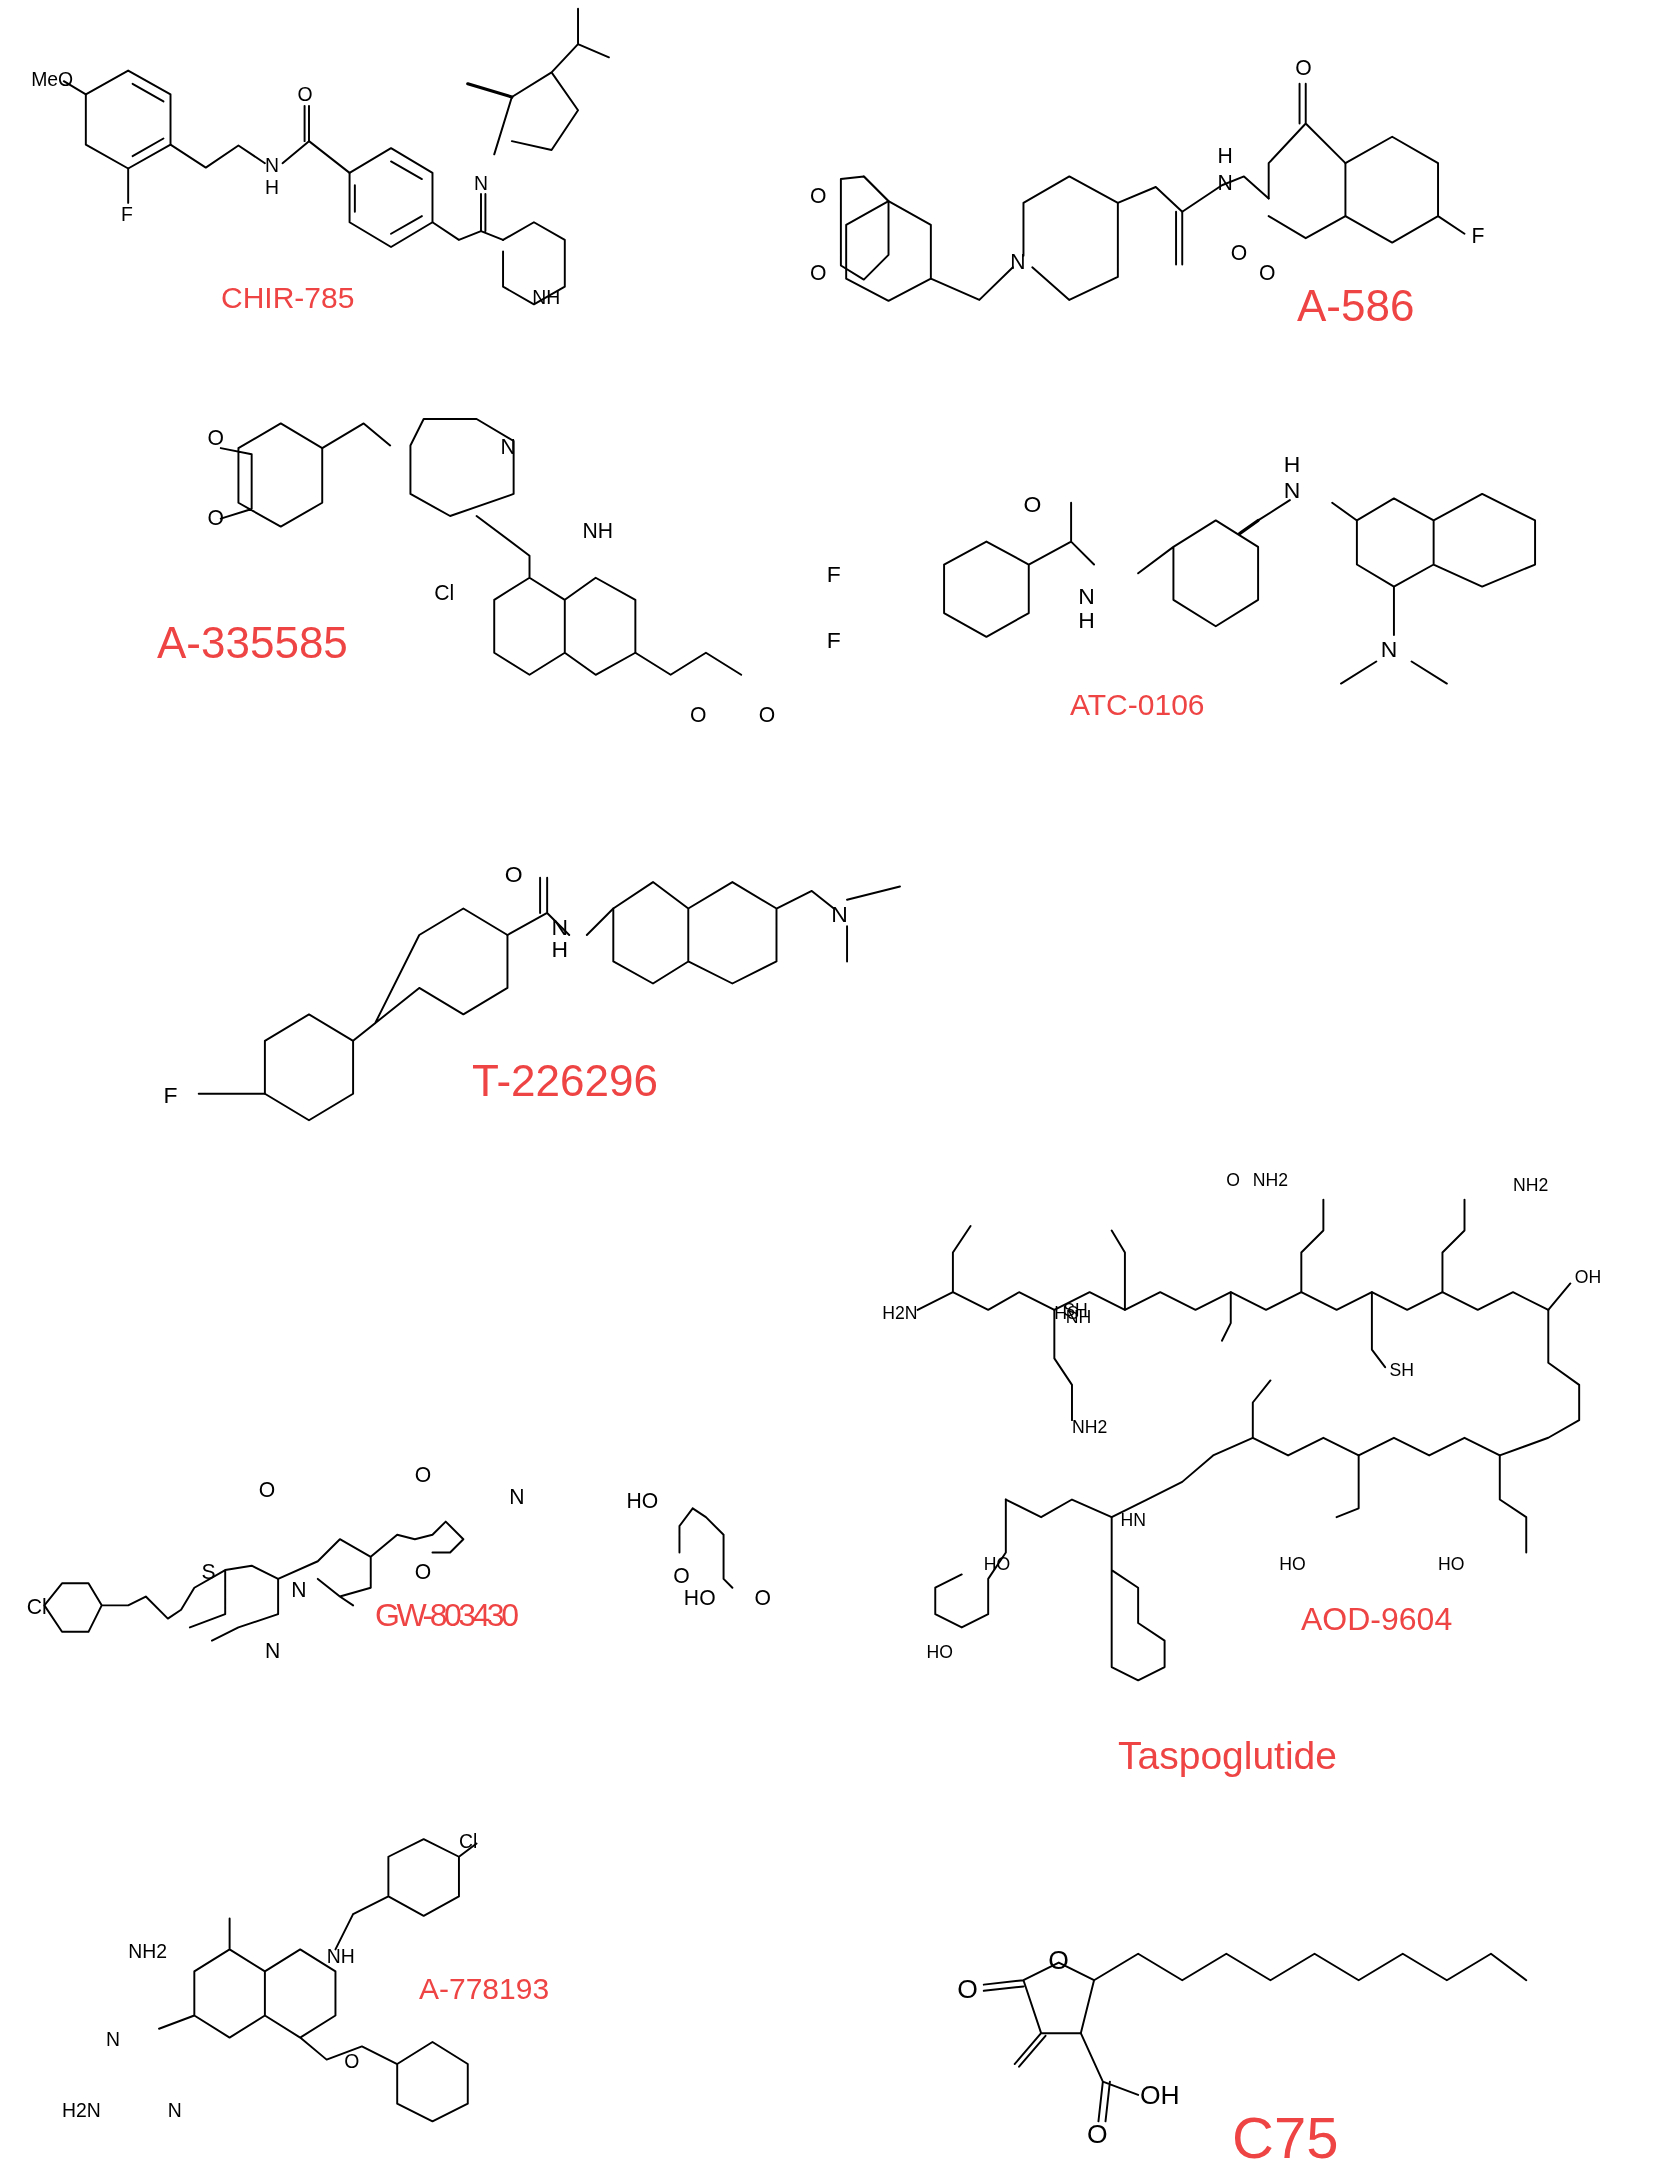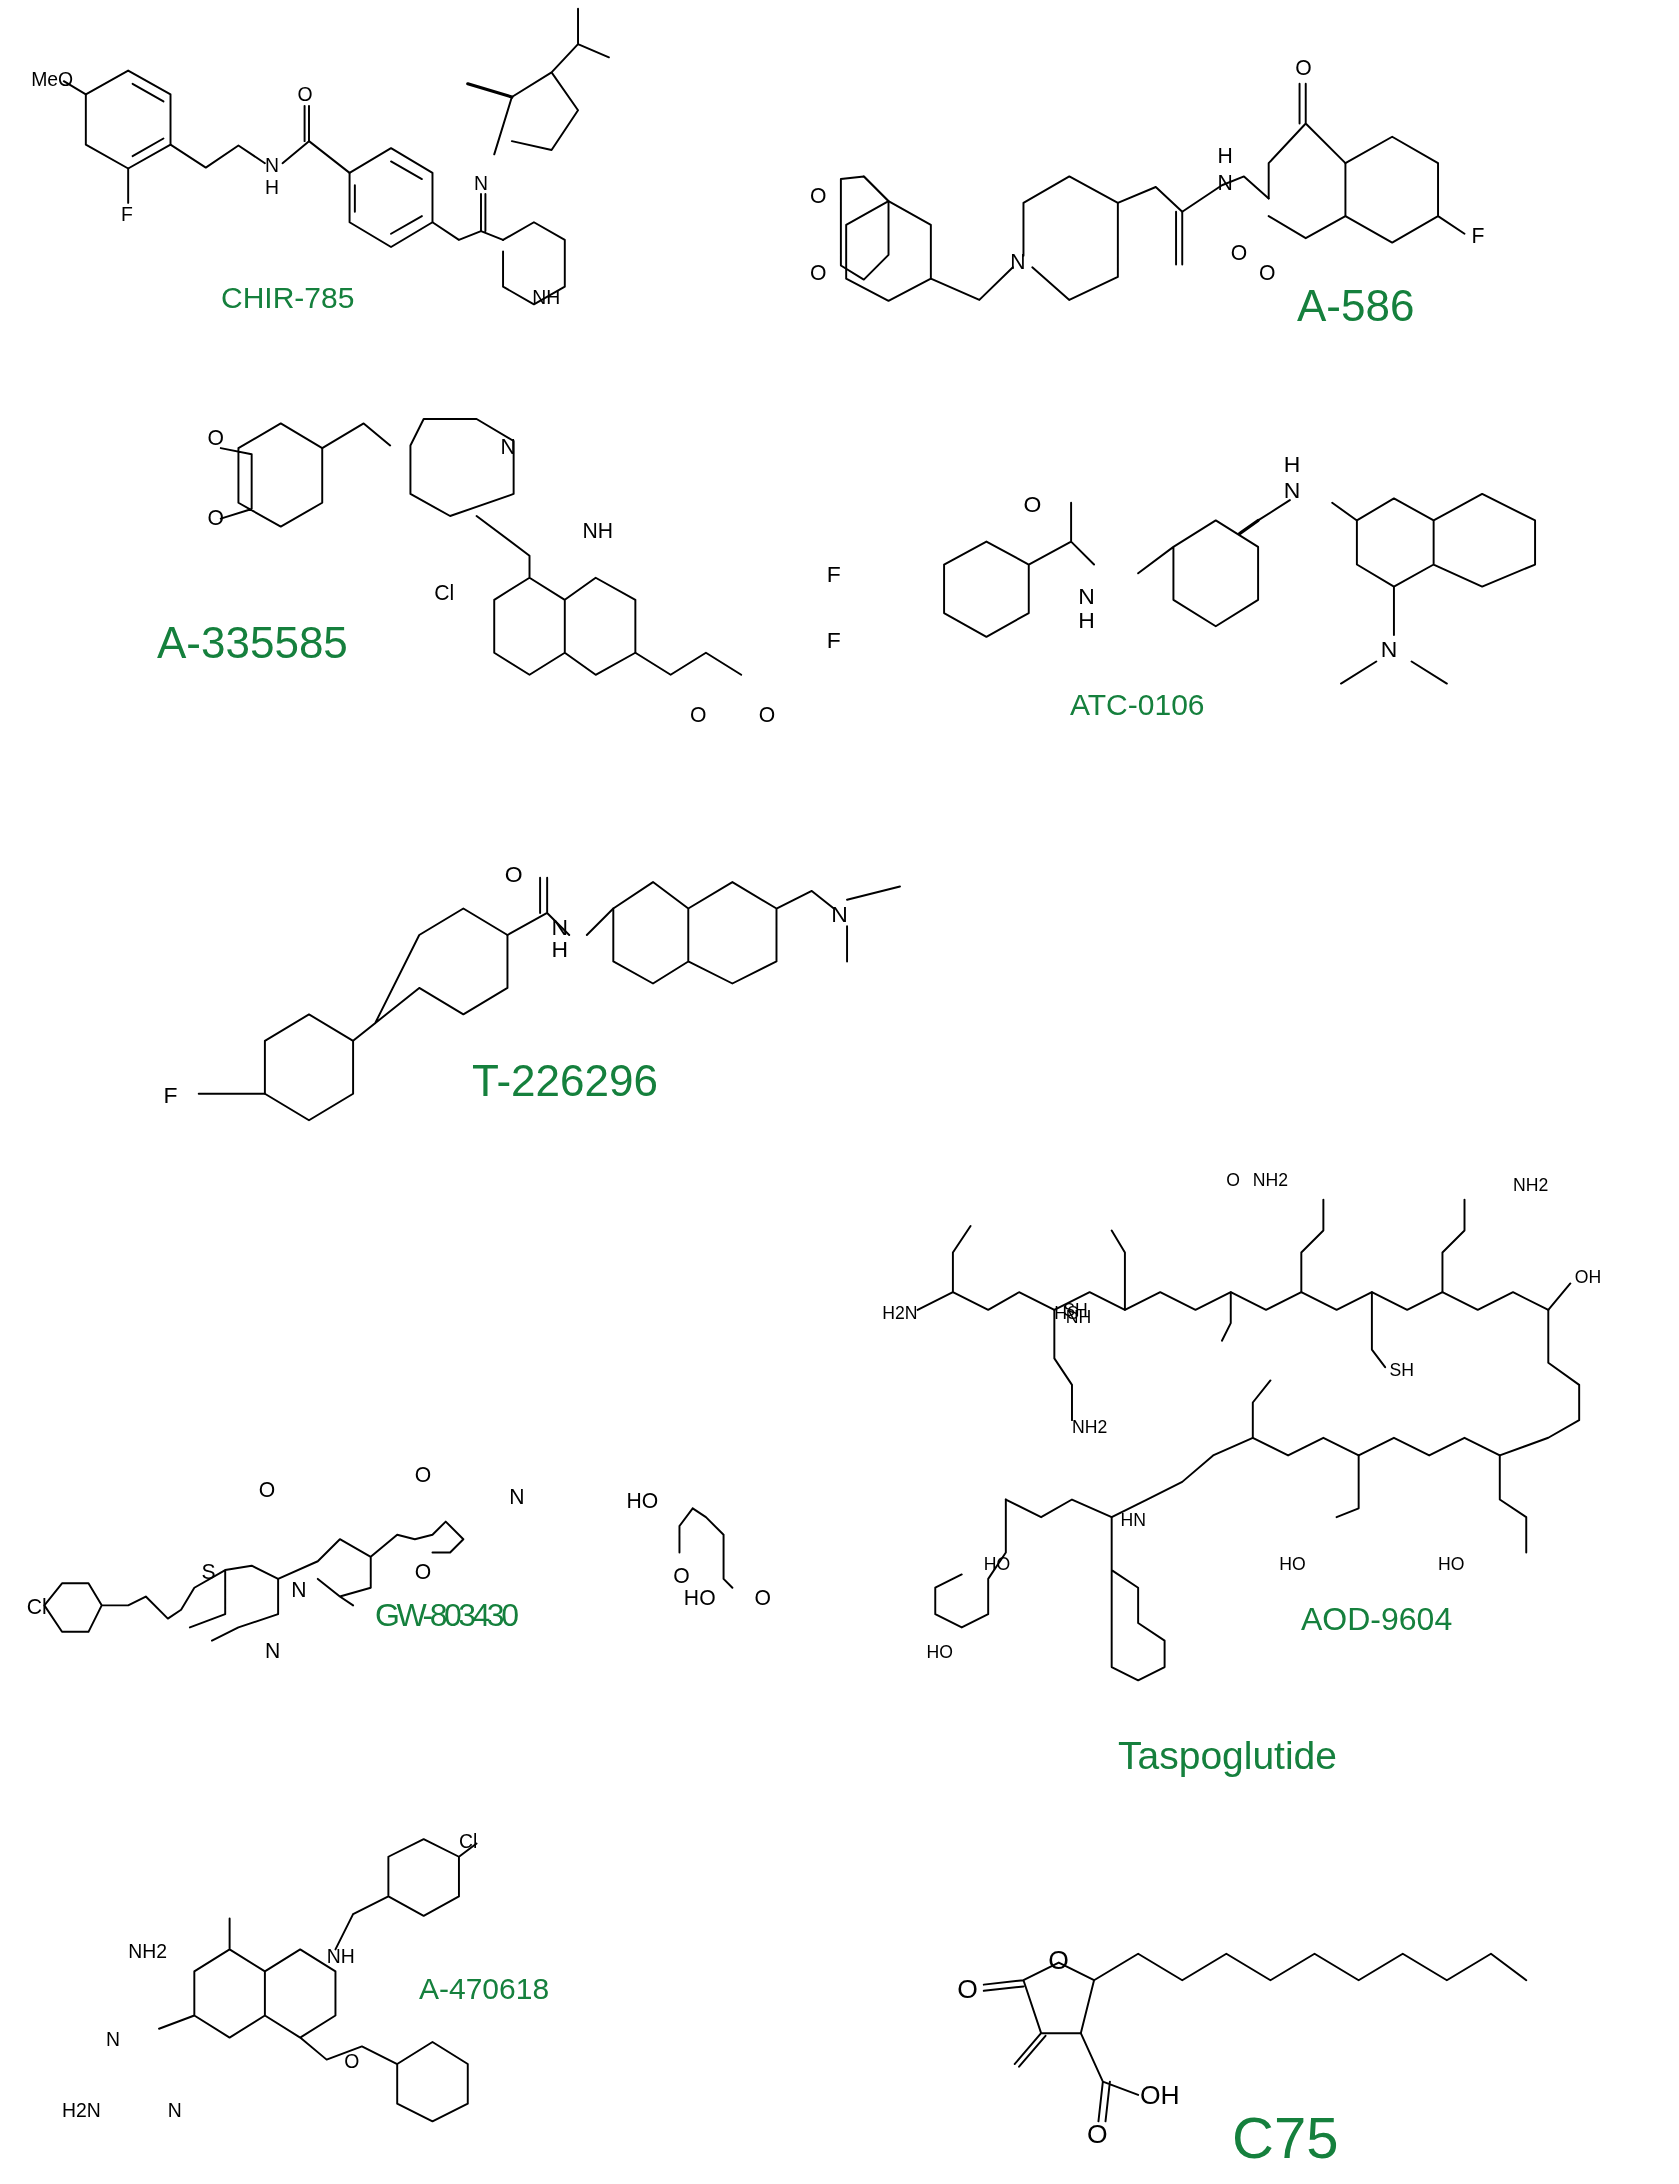--- a/index.html
+++ b/index.html
@@ -1,21 +1,21 @@
 <!DOCTYPE html>
 <html style="font-size:14px"><head>
 <meta charset="utf-8">
 <style>
   html,body{margin:0;padding:0;background:#fff;}
   body{width:1680px;height:2184px;position:relative;overflow:hidden;font-family:"Liberation Sans",sans-serif;}
   svg{position:absolute;left:0;top:0;}
   .b{stroke:#000;stroke-width:2.2;fill:none;stroke-linecap:round;stroke-linejoin:round;}
   .bt{stroke:#000;stroke-width:3.6;fill:none;stroke-linecap:round;stroke-linejoin:round;}
   .at{font-family:"Liberation Sans",sans-serif;fill:#000;}
-  .lbl{position:absolute;color:#15803d;font-family:"Liberation Sans",sans-serif;white-space:nowrap;}
+  .lbl{position:absolute;color:#ef4444;font-family:"Liberation Sans",sans-serif;white-space:nowrap;}
 </style>
 </head>
 <body>
 
 <div>
 <svg width="1680" height="2184" viewBox="0 0 1904 2476">
 
   <g>
     <path class="b" d="M145,80 L193,107 L193,164 L145,191 L97,164 L97,107 Z"></path>
     <path class="b" d="M150,95 L185,115 M185,157 L150,177"></path>
@@ -164,16 +164,16 @@
 </svg>
 
 <div class="lbl" style="left:221px;top:281px;font-size:30px;">CHIR-785</div>
 <div class="lbl" style="left:1297px;top:281px;font-size:44px;">A-586</div>
 <div class="lbl" style="left:157px;top:618px;font-size:44px;">A-335585</div>
 <div class="lbl" style="left:1070px;top:688px;font-size:30px;">ATC-0106</div>
 <div class="lbl" style="left:472px;top:1032px;font-size:44px;margin-top:24px;">T-226296</div>
 <div class="lbl" style="left:375px;top:1597px;font-size:32px;letter-spacing:-3.5px;">GW-803430</div>
 <div class="lbl" style="left:1301px;top:1601px;font-size:32px;">AOD-9604</div>
 <div class="lbl" style="left:1118px;top:1734px;font-size:39px;">Taspoglutide</div>
-<div class="lbl" style="left:419px;top:1972px;font-size:30px;">A-470618</div>
+<div class="lbl" style="left:419px;top:1972px;font-size:30px;">A-778193</div>
 <div class="lbl" style="left:1232px;top:2104px;font-size:58px;">C75</div>
 </div>
 
 
 </body></html>

